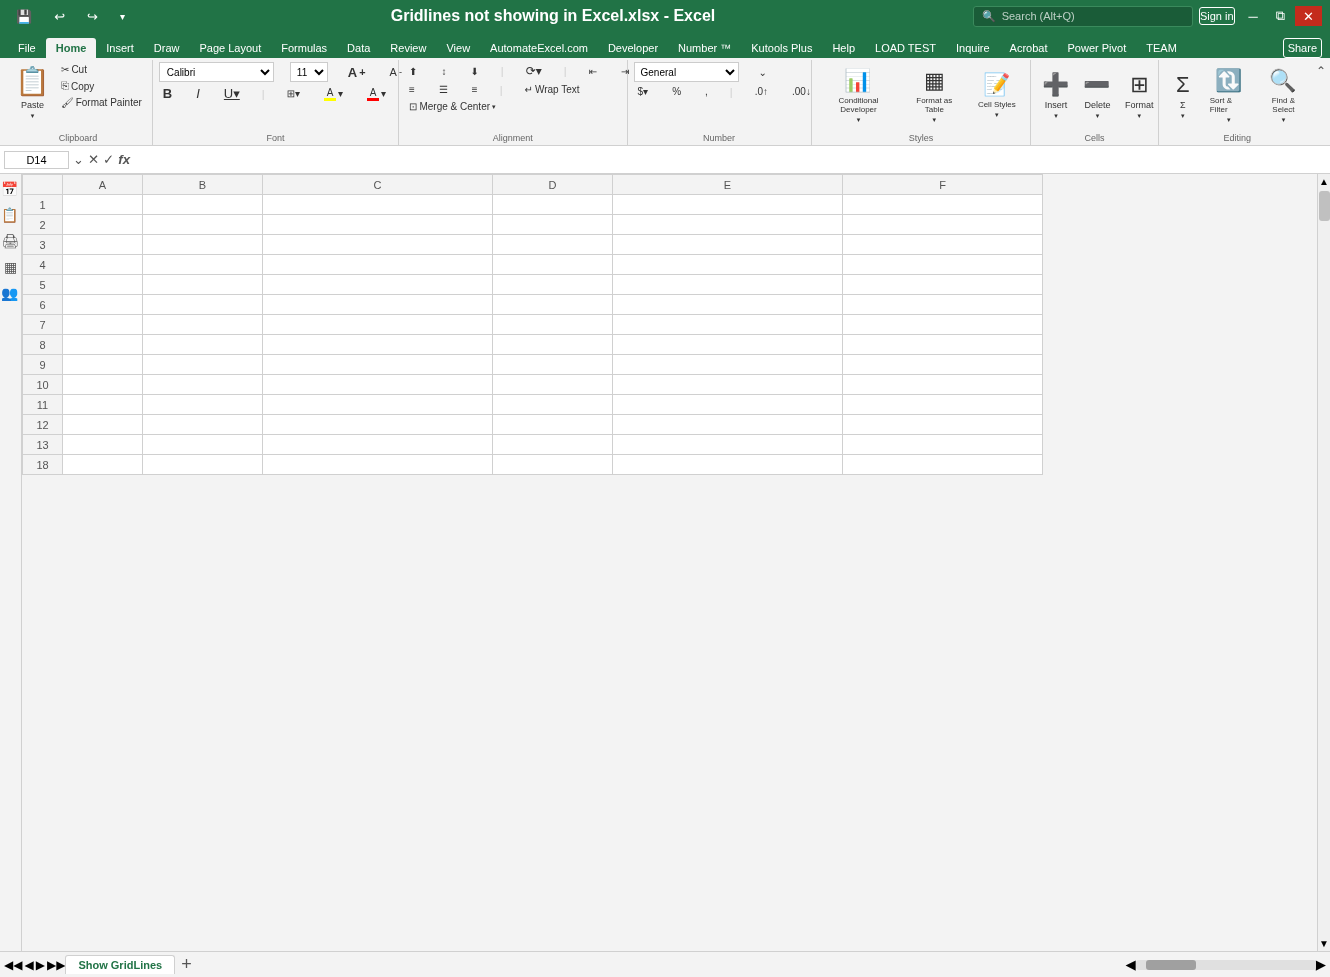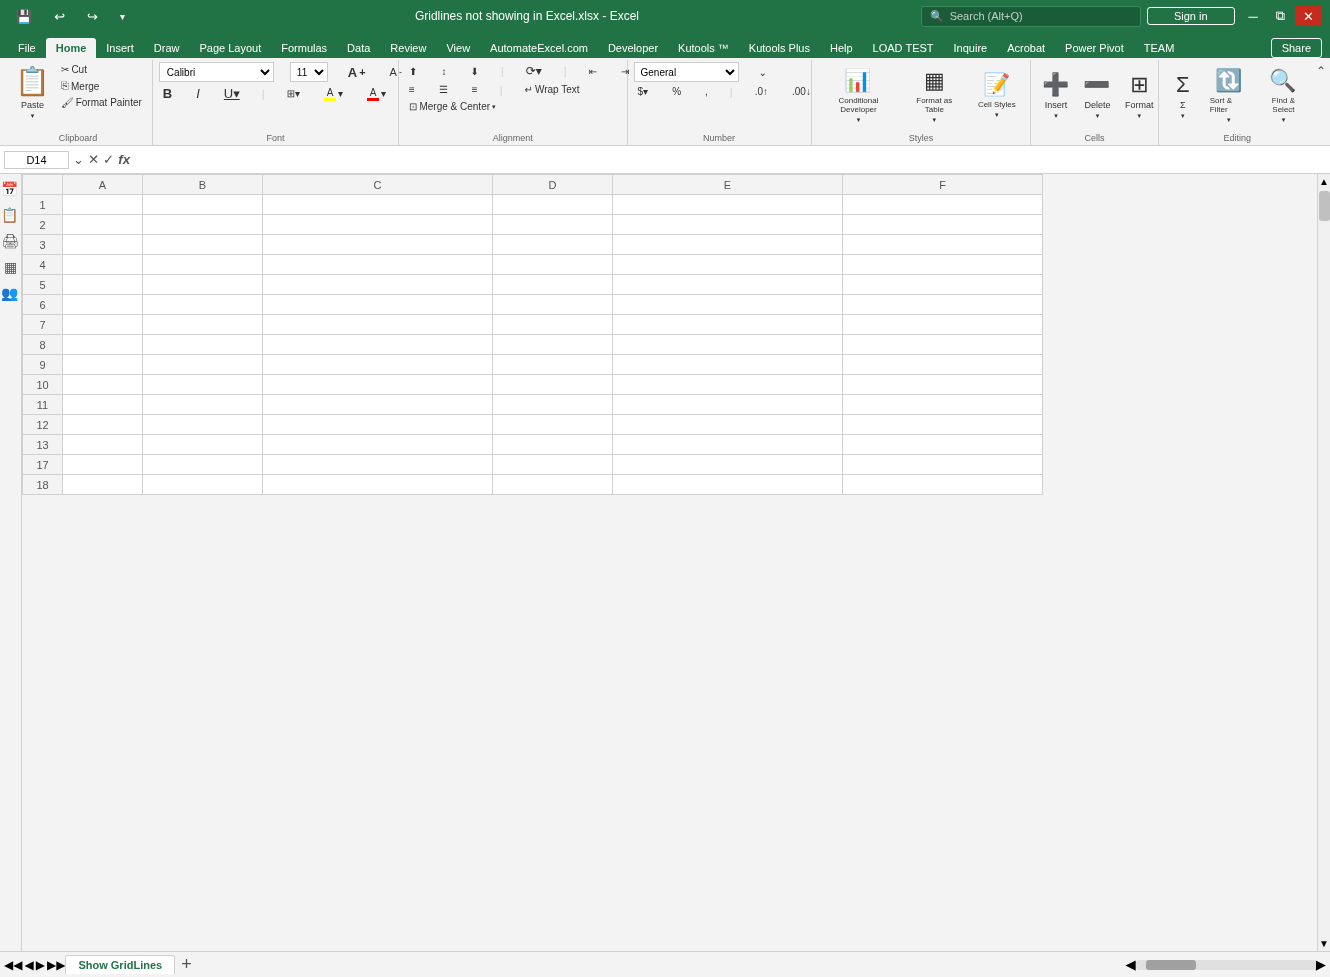--- a/index.html
+++ b/index.html
@@ -10,36 +10,36 @@
       background: #217346;
       color: white;
       height: 32px;
       display: flex;
       align-items: center;
       justify-content: space-between;
       padding: 0 8px;
       user-select: none;
     }
     .title-bar-left { display: flex; align-items: center; gap: 6px; }
-    .title-bar-center { flex: 1; text-align: center; font-size: 12px; }
+    .title-bar-center { flex: 1; text-align: center; font-size: 16px; font-weight: bold; }
     .title-bar-right { display: flex; align-items: center; gap: 6px; }
     .title-btn {
       background: none; border: none; color: white; cursor: pointer; padding: 2px 8px; font-size: 13px;
     }
     .search-bar {
       background: #1a5c38; border: 1px solid #3a8a5c; border-radius: 3px;
       display: flex; align-items: center; padding: 3px 8px; gap: 6px; width: 220px;
     }
     .search-bar input {
       background: none; border: none; outline: none; color: white; font-size: 11px; width: 160px;
     }
     .search-bar input::placeholder { color: rgba(255,255,255,0.7); }
     .signin-btn {
       background: none; border: 1px solid white; border-radius: 3px; color: white;
-      padding: 2px 26px; cursor: pointer; font-size: 11px;
+      padding: 2px 0; cursor: pointer; font-size: 11px;
     }
     .title-icons { display: flex; gap: 2px; }
 
     
     .ribbon-tabs {
       background: #217346;
       display: flex;
       align-items: flex-end;
       padding: 0 8px;
       height: 26px;
@@ -182,50 +182,50 @@
   <button class="ribbon-tab active">Home</button>
   <button class="ribbon-tab">Insert</button>
   <button class="ribbon-tab">Draw</button>
   <button class="ribbon-tab">Page Layout</button>
   <button class="ribbon-tab">Formulas</button>
   <button class="ribbon-tab">Data</button>
   <button class="ribbon-tab">Review</button>
   <button class="ribbon-tab">View</button>
   <button class="ribbon-tab">AutomateExcel.com</button>
   <button class="ribbon-tab">Developer</button>
-  <button class="ribbon-tab">Kutools ™</button>
+  <button class="ribbon-tab">Number ™</button>
   <button class="ribbon-tab">Kutools Plus</button>
   <button class="ribbon-tab">Help</button>
   <button class="ribbon-tab">LOAD TEST</button>
   <button class="ribbon-tab">Inquire</button>
   <button class="ribbon-tab">Acrobat</button>
   <button class="ribbon-tab">Power Pivot</button>
   <button class="ribbon-tab">TEAM</button>
   <div class="ribbon-share" style="margin-left:auto;">
-    <button style="background:#217346; color:white; border:1px solid white; padding:3px 10px; border-radius:3px; cursor:pointer; font-size:11px;">Share</button>
+    <button style="background:#217346; color:white; border:1px solid white; padding:3px 4px; border-radius:3px; cursor:pointer; font-size:11px;">Share</button>
   </div>
 </div>
 
 <div class="ribbon">
 
   <div class="ribbon-group">
     <div class="ribbon-group-content">
       <button class="ribbon-btn" style="font-size:9px; min-width:45px;">
         <span style="font-size:28px;">📋</span>
         <span>Paste</span>
         <span class="dropdown-arrow">▾</span>
       </button>
       <div class="ribbon-col">
         <button class="ribbon-btn-sm">
           <span>✂</span>
           <span>Cut</span>
         </button>
         <button class="ribbon-btn-sm">
           <span>⎘</span>
-          <span>Merge</span>
+          <span>Copy</span>
         </button>
         <button class="ribbon-btn-sm">
           <span>🖌</span>
           <span>Format Painter</span>
         </button>
       </div>
     </div>
     <span class="ribbon-group-label">Clipboard</span>
   </div>
 
@@ -532,29 +532,20 @@
             <tr>
               <th class="row-header">13</th>
               <td class="data-cell"></td>
               <td class="data-cell"></td>
               <td class="data-cell"></td>
               <td class="data-cell"></td>
               <td class="data-cell"></td>
               <td class="data-cell"></td>
             </tr>
             <tr>
-              <th class="row-header">17</th>
-              <td class="data-cell"></td>
-              <td class="data-cell"></td>
-              <td class="data-cell"></td>
-              <td class="data-cell"></td>
-              <td class="data-cell"></td>
-              <td class="data-cell"></td>
-            </tr>
-            <tr>
               <th class="row-header">18</th>
               <td class="data-cell"></td>
               <td class="data-cell"></td>
               <td class="data-cell"></td>
               <td class="data-cell"></td>
               <td class="data-cell"></td>
               <td class="data-cell"></td>
             </tr>
           </tbody>
       </table>

